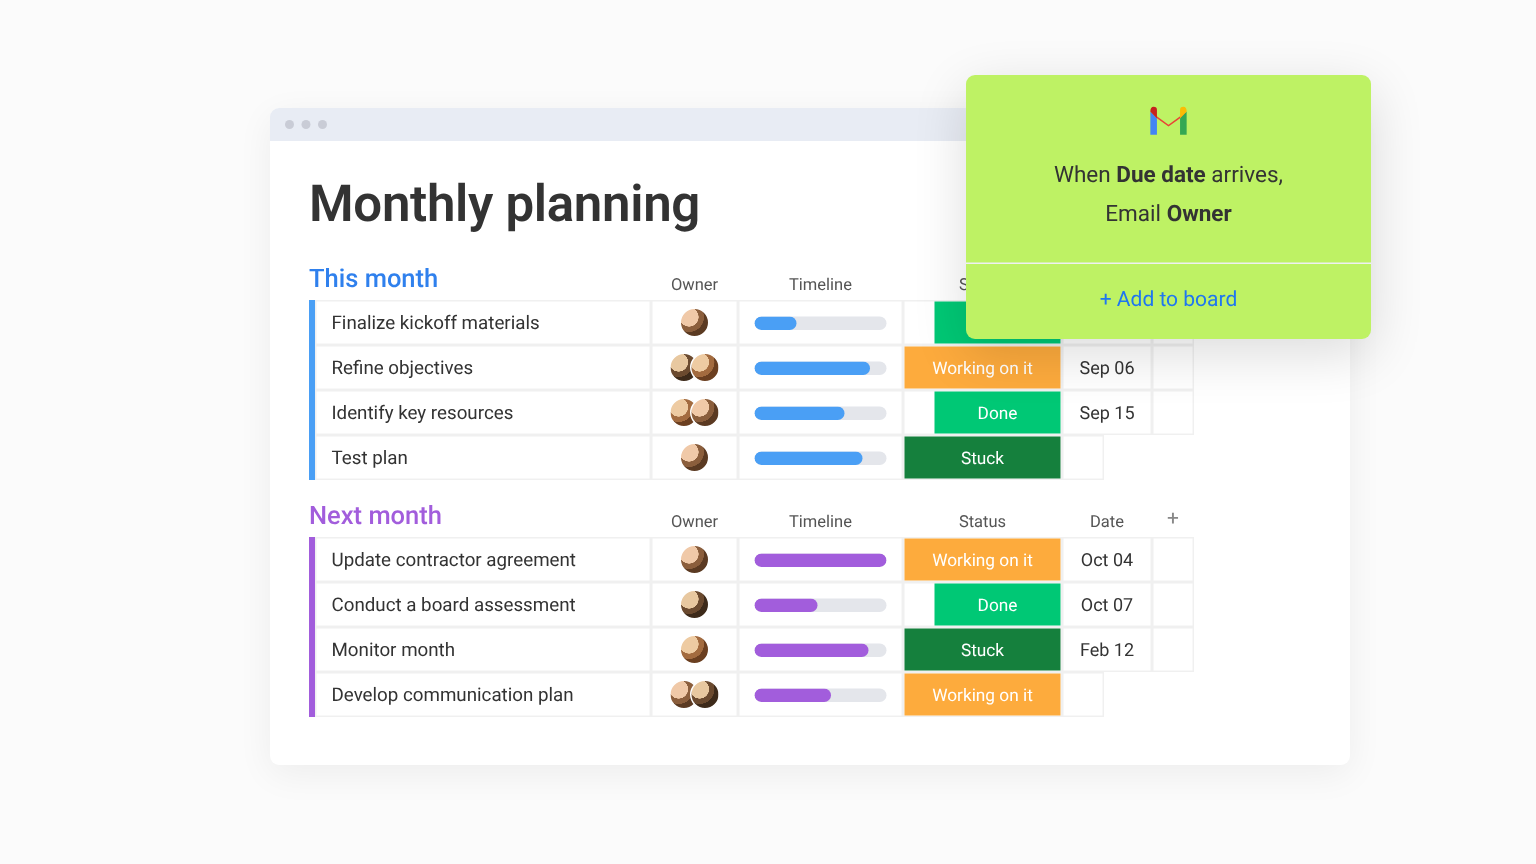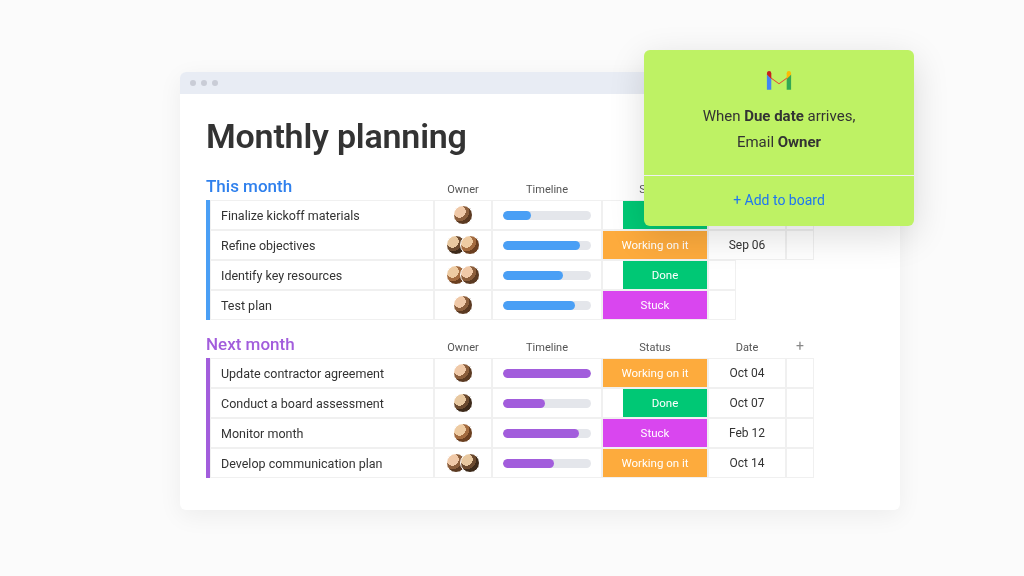--- a/index.html
+++ b/index.html
@@ -52,21 +52,21 @@
   .sec-title.blue { color: #2f80ed; }
   .sec-title.purple { color: #a25ddc; }
   .col-h {
     font-size: 11px;
     color: #555;
     text-align: center;
   }
   .col-owner { width: 58px; }
   .col-timeline { width: 110px; }
   .col-status { width: 106px; }
-  .col-date { width: 78px; }
+  .col-date { width: 60px; }
   .col-plus { width: 28px; text-align:center; color:#888; font-size:14px; }
   .rows { border-left: 4px solid; }
   .rows.blue { border-color: #4a9ff5; }
   .rows.purple { border-color: #a25ddc; }
   .row {
     display: flex;
     align-items: flex-end;
     height: 30px;
   }
   .cell {
@@ -101,21 +101,21 @@
   .fill { height: 100%; border-radius: 5px; }
   .fill.blue { background: #4a9ff5; }
   .fill.purple { background: #a25ddc; }
   .status {
     width: 100%; height: 100%;
     display: flex; align-items: center; justify-content: center;
     color: #fff; font-size: 11.5px; font-weight: 400;
   }
   .s-done { background: #00c875; margin-left: 20px; }
   .s-work { background: #fdab3d; }
-  .s-stuck { background: #d946ef; }
+  .s-stuck { background: #15803d; }
   
   .popup {
     position: absolute;
     right: 110px;
     top: 50px;
     width: 270px;
     background: #bef264;
     border-radius: 6px;
     box-shadow: 0 10px 36px rgba(0,0,0,0.14);
     padding: 20px 0 0 0;
@@ -206,20 +206,21 @@
               </div>
             </div>
             <div class="cell col-timeline">
               <div class="bar">
                 <div class="fill blue" style="width: 68%;"></div>
               </div>
             </div>
             <div class="cell col-status" style="padding: 0px;">
               <div class="status s-done">Done</div>
             </div>
+            <div class="cell col-date">Sep 15</div>
             <div class="cell col-plus"></div>
           </div>
           <div class="row">
             <div class="cell task">Test plan</div>
             <div class="cell col-owner">
               <div class="avatars">
                 <div class="av av1"></div>
               </div>
             </div>
             <div class="cell col-timeline">
@@ -308,21 +309,20 @@
               </div>
             </div>
             <div class="cell col-timeline">
               <div class="bar">
                 <div class="fill purple" style="width: 58%;"></div>
               </div>
             </div>
             <div class="cell col-status" style="padding: 0px;">
               <div class="status s-work">Working on it</div>
             </div>
-            <div class="cell col-date">Oct 14</div>
             <div class="cell col-plus"></div>
           </div>
         </div>
     </div>
 
   </div>
 </div>
 
 <div class="popup">
   <div class="gmail">

